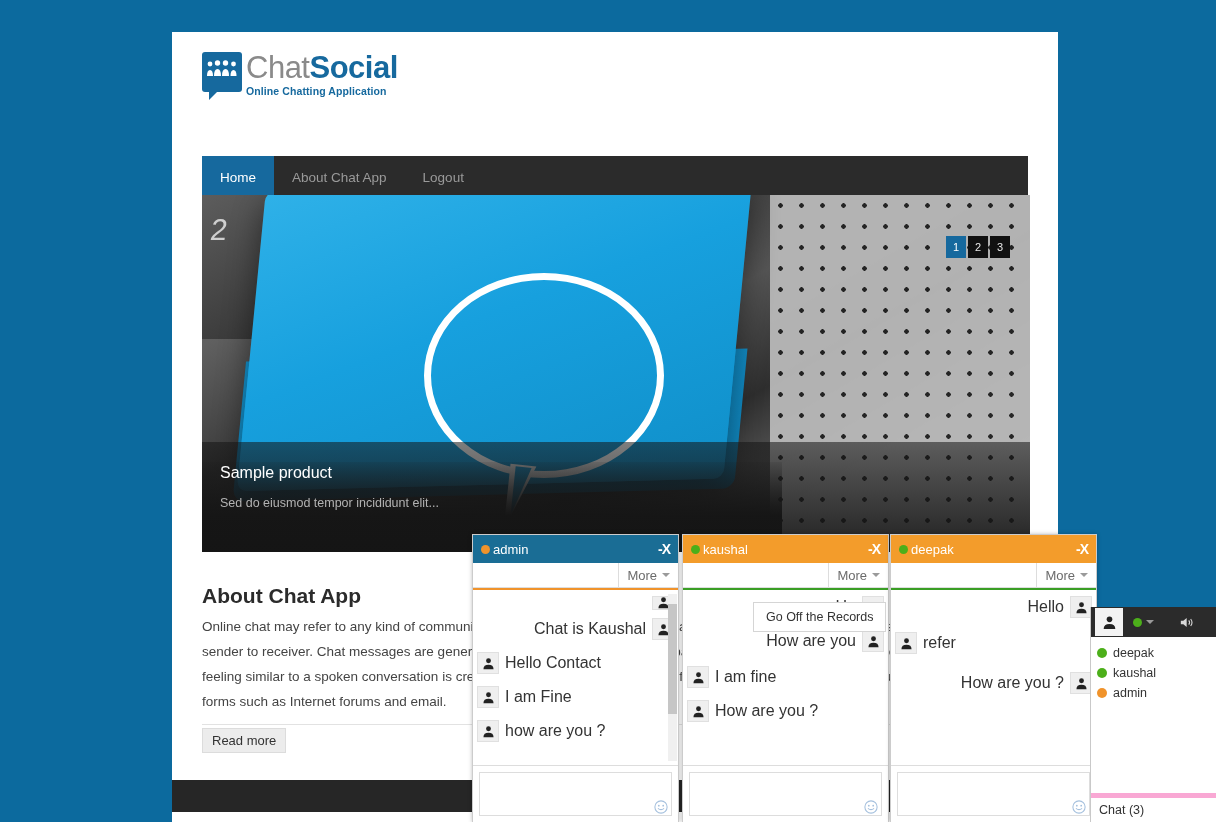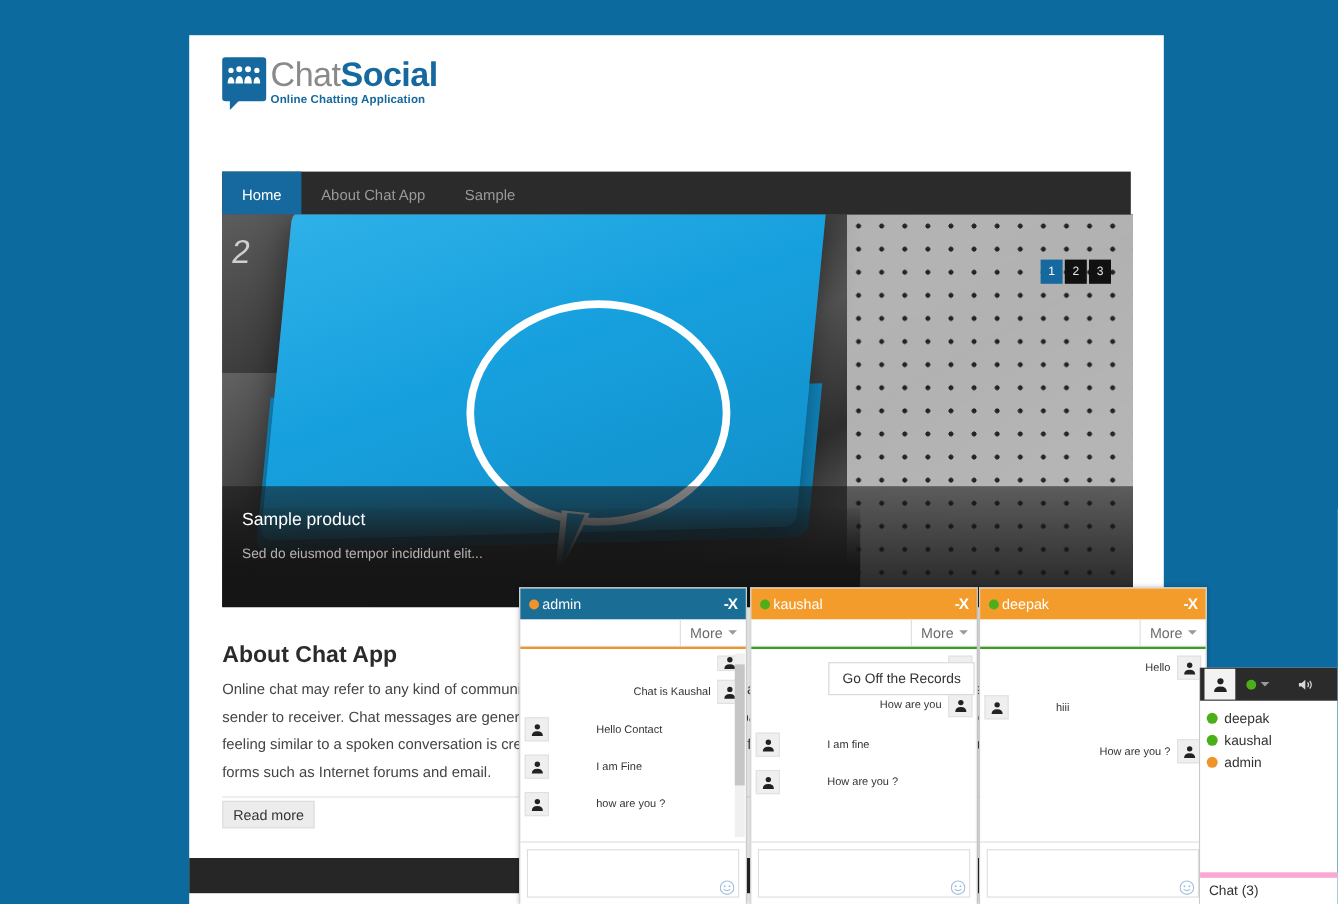--- a/index.html
+++ b/index.html
@@ -218,21 +218,21 @@
     flex: 1; position: relative; overflow: hidden;
     padding: 6px 4px 4px 4px;
   }
   .msg { display: flex; align-items: center; margin: 0 0 12px 0; gap: 6px; }
   .msg.left { justify-content: flex-start; }
   .msg.right { justify-content: flex-end; }
   .avatar-box {
     width: 22px; height: 22px; background: #efefef; border: 1px solid #e0e0e0;
     display: flex; align-items: center; justify-content: center; flex: none;
   }
-  .msg-text { font-size: 10px; color: #333; margin-left: 37px; }
+  .msg-text { font-size: 16px; color: #333; }
   .cw-input-area {
     border-top: 1px solid #ddd; padding: 6px;
   }
   .cw-input {
     height: 44px; border: 1px solid #ddd; background: #fff;
     position: relative;
   }
   .smiley { position: absolute; right: 3px; bottom: 1px; opacity: .55; }
   .cw-scroll {
     position: absolute; right: 1px; top: 4px; width: 9px; bottom: 4px;
@@ -310,21 +310,21 @@
     </div>
 
     <div class="navbar">
       <div class="nav-item active">
           <span>Home</span>
         </div>
       <div class="nav-item">
           <span>About Chat App</span>
         </div>
       <div class="nav-item">
-          <span>Sample</span>
+          <span>Logout</span>
         </div>
     </div>
     <div class="nav-underline"></div>
 
     <div class="carousel">
       <div class="kbd-img">
         <div class="kbd-bg"></div>
         <div class="speaker-dots"></div>
         <div class="kbd-left-key">
             <span>2</span>
@@ -518,21 +518,21 @@
             </svg>
         </span>
       </div>
       <div class="msg left" style="margin-bottom:18px">
         <span class="avatar-box">
           <svg width="13" height="13" viewBox="0 0 16 16">
               <circle cx="8" cy="4.6" r="3" fill="#222"></circle>
               <path d="M1.8 15 q0-5.4 6.2-5.4 q6.2 0 6.2 5.4 z" fill="#222"></path>
             </svg>
         </span>
-        <span class="msg-text">hiii</span>
+        <span class="msg-text">refer</span>
       </div>
       <div class="msg right">
         <span class="msg-text">How are you ?</span>
         <span class="avatar-box">
           <svg width="13" height="13" viewBox="0 0 16 16">
               <circle cx="8" cy="4.6" r="3" fill="#222"></circle>
               <path d="M1.8 15 q0-5.4 6.2-5.4 q6.2 0 6.2 5.4 z" fill="#222"></path>
             </svg>
         </span>
       </div>

